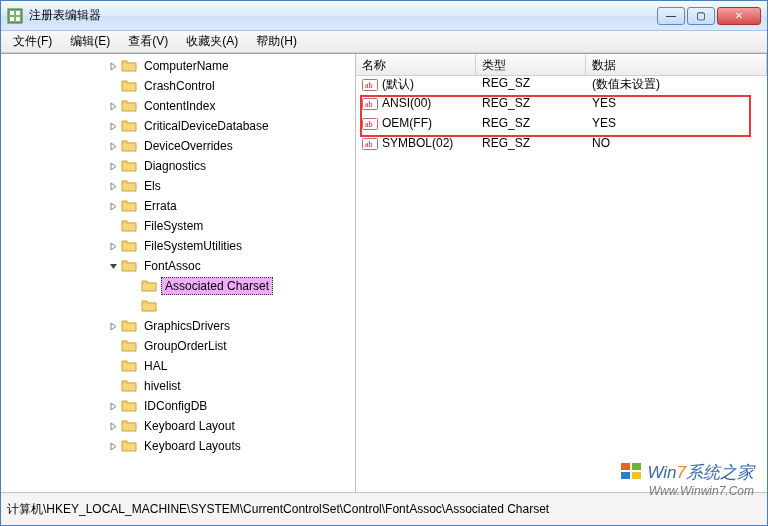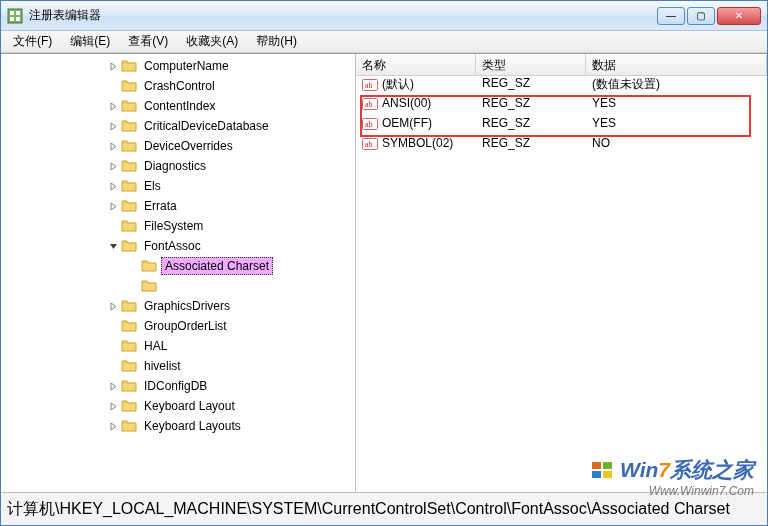--- a/index.html
+++ b/index.html
@@ -26,23 +26,23 @@
   .ind-2 { padding-left: 100px; }
   .ind-3 { padding-left: 120px; }
   .list-pane { flex: 1; position: relative; overflow: hidden; }
   .list-header { height: 22px; background: linear-gradient(to bottom,#fdfdfd,#ececec); border-bottom: 1px solid #d0d0d0; display: flex; align-items: stretch; }
   .list-header .col { border-right: 1px solid #d0d0d0; padding: 3px 6px; font-size: 12px; }
   .list-body { position: absolute; top: 22px; bottom: 0; left: 0; right: 0; overflow-x: auto; overflow-y: auto; }
   .list-row { display: flex; align-items: flex-start; height: 20px; }
   .list-row .cell { padding: 0 6px; white-space: nowrap; }
   .val-icon { width: 16px; height: 16px; margin-right: 4px; vertical-align: middle; }
   .highlight-box { position: absolute; border: 2px solid #e63a3a; pointer-events: none; }
-  .statusbar { height: 22px; border-top: 1px solid #c0c0c0; display: flex; align-items: center; padding: 16px 6px; background: #f4f4f4; font-size: 16px; white-space: nowrap; overflow: hidden; }
+  .statusbar { height: 22px; border-top: 1px solid #c0c0c0; display: flex; align-items: center; padding: 16px 6px; background: #f4f4f4; font-size: 12px; white-space: nowrap; overflow: hidden; }
   .watermark { position: absolute; right: 14px; bottom: 28px; text-align: right; pointer-events: none; }
-  .watermark .line1 { font-size: 21px; font-weight: bold; font-style: italic; text-align: center; }
+  .watermark .line1 { font-size: 17px; font-weight: normal; font-style: italic; text-align: center; }
   .watermark .line1 .win { color: #3a68b3; }
   .watermark .line1 .seven { color: #e68a1e; }
   .watermark .line1 .rest { color: #3a68b3; }
   .watermark .line2 { font-size: 12px; color: #7a7a7a; font-style: italic; }
   .col-name { width: 120px; }
   .col-type { width: 110px; }
   .col-data { flex: 1; }
 </style>
 </head>
 <body>
@@ -174,20 +174,32 @@
               <span class="exp"></span>
               <svg class="folder-icon" viewBox="0 0 16 16">
                 <path d="M1 3h5l1 2h8v8H1z" fill="#f7d77a" stroke="#c9a431"></path>
                 <path d="M1 5h14" stroke="#e6c258"></path>
               </svg>
               <span class="tree-label">FileSystem</span>
             </div>
             <div class="tree-row ind-2">
               <span class="exp">
                 <svg viewBox="0 0 9 9">
+                  <path d="M2 1 L7 4.5 L2 8 Z" fill="none" stroke="#808080"></path>
+                </svg>
+              </span>
+              <svg class="folder-icon" viewBox="0 0 16 16">
+                <path d="M1 3h5l1 2h8v8H1z" fill="#f7d77a" stroke="#c9a431"></path>
+                <path d="M1 5h14" stroke="#e6c258"></path>
+              </svg>
+              <span class="tree-label">FileSystemUtilities</span>
+            </div>
+            <div class="tree-row ind-2">
+              <span class="exp">
+                <svg viewBox="0 0 9 9">
                   <path d="M1 2 L4.5 7 L8 2 Z" fill="#404040"></path>
                 </svg>
               </span>
               <svg class="folder-icon" viewBox="0 0 16 16">
                 <path d="M1 3h5l1 2h8v8H1z" fill="#f7d77a" stroke="#c9a431"></path>
                 <path d="M1 5h14" stroke="#e6c258"></path>
               </svg>
               <span class="tree-label">FontAssoc</span>
             </div>
             <div class="tree-row ind-3">

